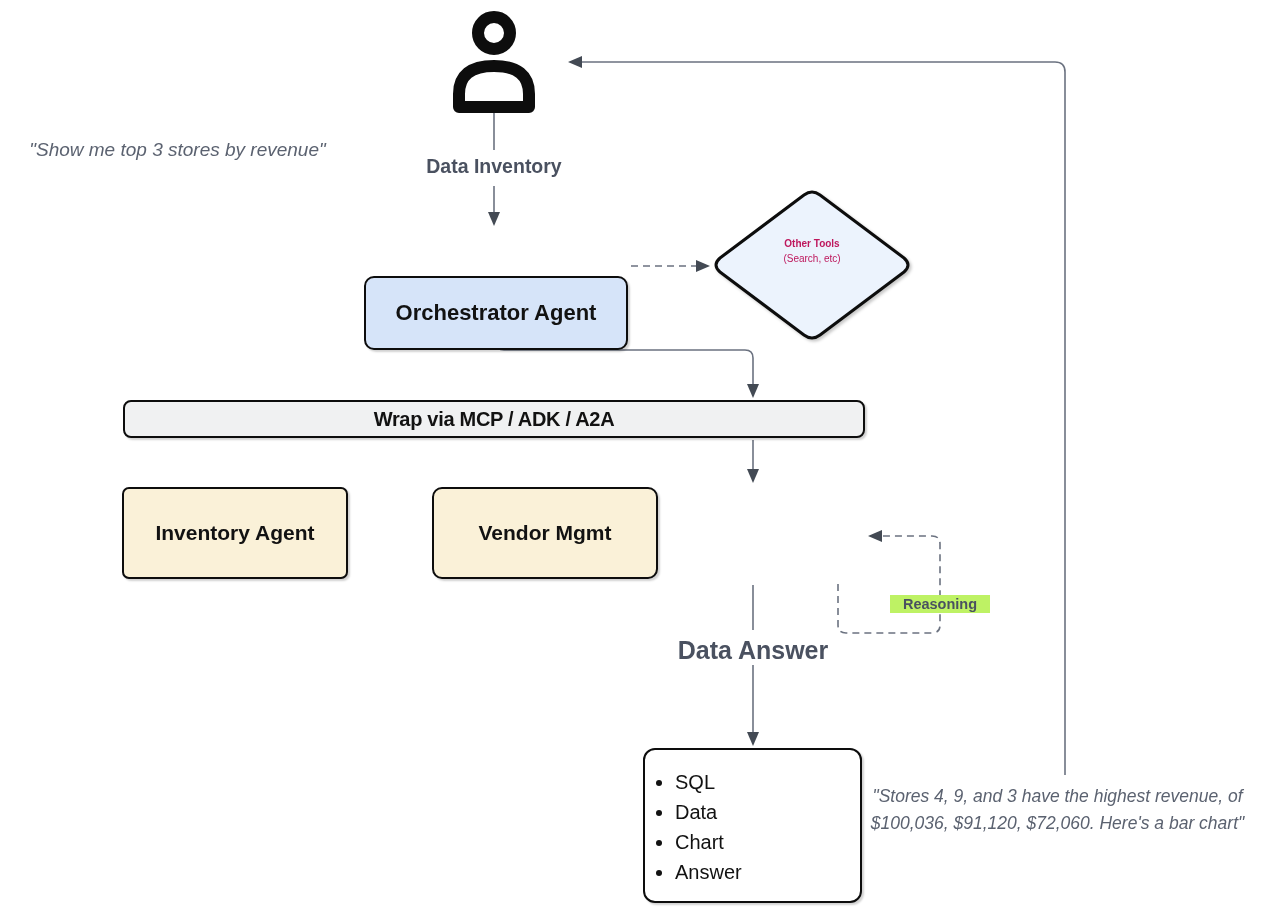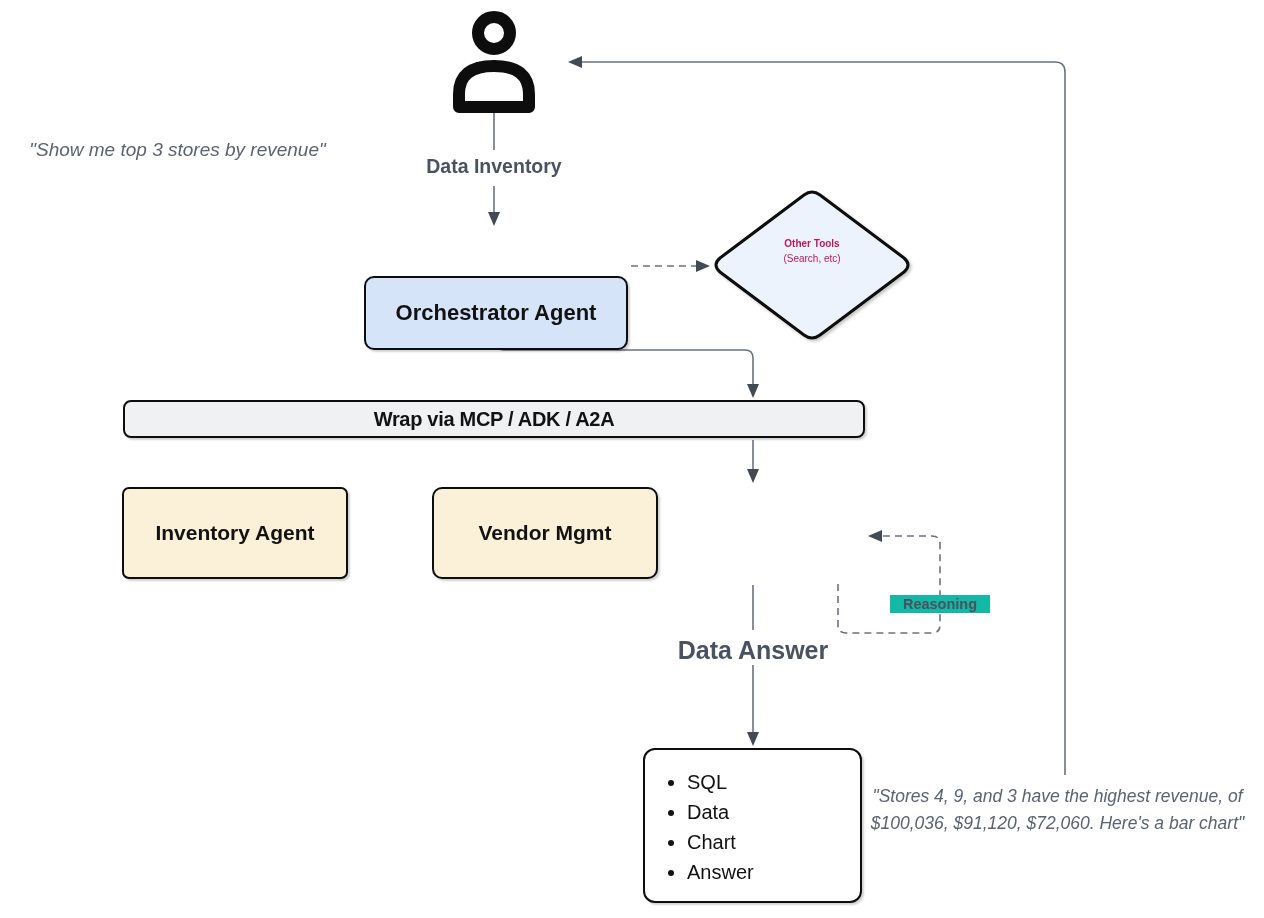--- a/index.html
+++ b/index.html
@@ -19,37 +19,37 @@
     background:#ffffff;
   }
   .node-orchestrator{left:364px;top:228px;width:264px;height:74px;background:#d6e4f9;font-size:22px;margin-top:48px;}
   .node-bar{left:123px;top:400px;width:742px;height:38px;background:#f0f1f2;border-radius:8px;font-size:20px;letter-spacing:-0.3px;}
   .node-inventory{left:122px;top:487px;width:226px;height:92px;background:#faf1d8;font-size:21px;border-radius:7px;}
   .node-vendor{left:386px;top:487px;width:226px;height:92px;background:#faf1d8;font-size:21px;margin-left:46px;}
   .node-sales{left:643px;top:485px;width:223px;height:98px;background:#e3f6e3;font-size:21px;}
   .node-output{left:643px;top:748px;width:219px;height:155px;background:#ffffff;border-radius:12px;
     font-weight:400;align-items:flex-start;justify-content:flex-start;}
   .node-output ul{margin:14px 0 0 8px;padding-left:22px;font-size:20px;color:#121212;}
-  .node-output li{margin:7px 12px;}
+  .node-output li{margin:7px 0;}
 
   
   .diamond-label{
     position:absolute;z-index:2;left:732px;top:237px;width:160px;
     text-align:center;color:#be185d;font-size:10px;line-height:1.45;
   }
   .diamond-label .t1{font-weight:700;}
 
   
   .edge-label{
     position:absolute;z-index:3;text-align:center;
     font-weight:700;color:#4a5160;
   }
   .lbl-data-question{left:394px;top:155px;width:200px;font-size:19.5px;}
   .lbl-data-answer{left:653px;top:636px;width:200px;font-size:25px;}
-  .lbl-reasoning{left:890px;top:595px;width:100px;font-size:14.5px;background:#14b8a6;padding:1px 0;}
+  .lbl-reasoning{left:890px;top:595px;width:100px;font-size:14.5px;background:#bef264;padding:1px 0;}
 
   
   .quote{
     position:absolute;z-index:3;font-style:italic;color:#5b6270;text-align:center;
   }
   .quote-left{left:5px;top:139px;width:345px;font-size:19px;}
   .quote-right{left:865px;top:783px;width:385px;font-size:17.5px;line-height:1.55;}
 
   
   .person{position:absolute;left:448px;top:10px;z-index:2;}

